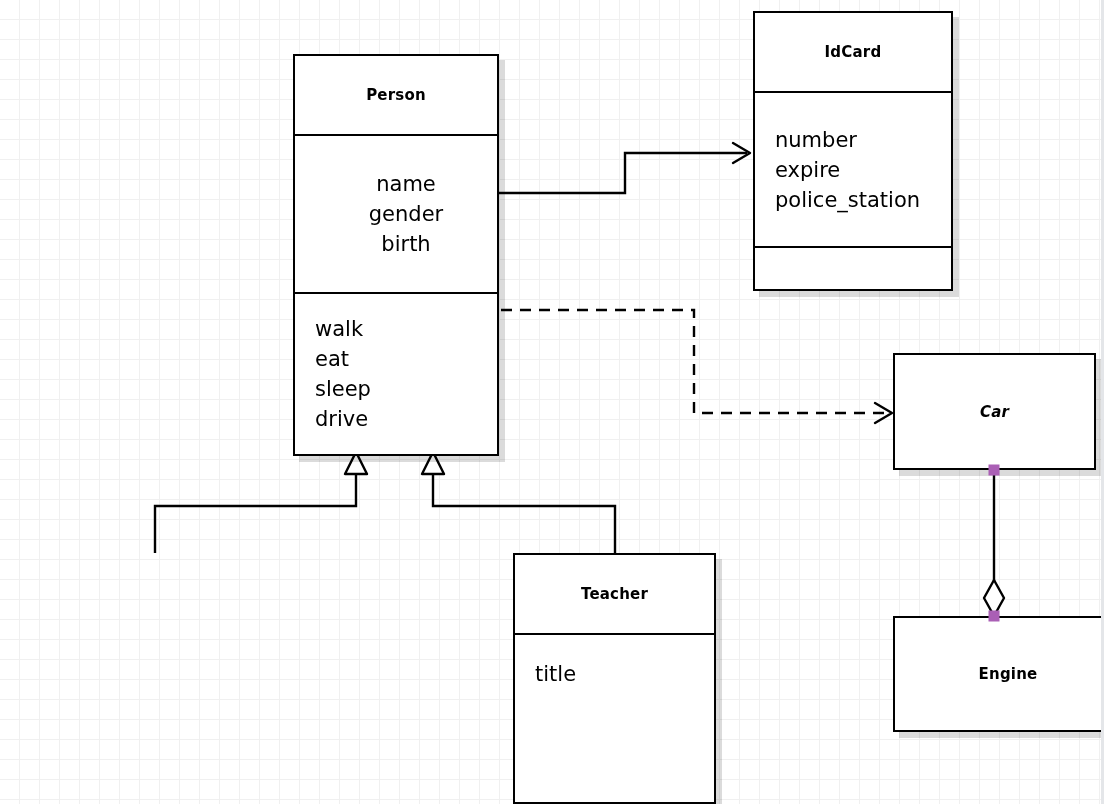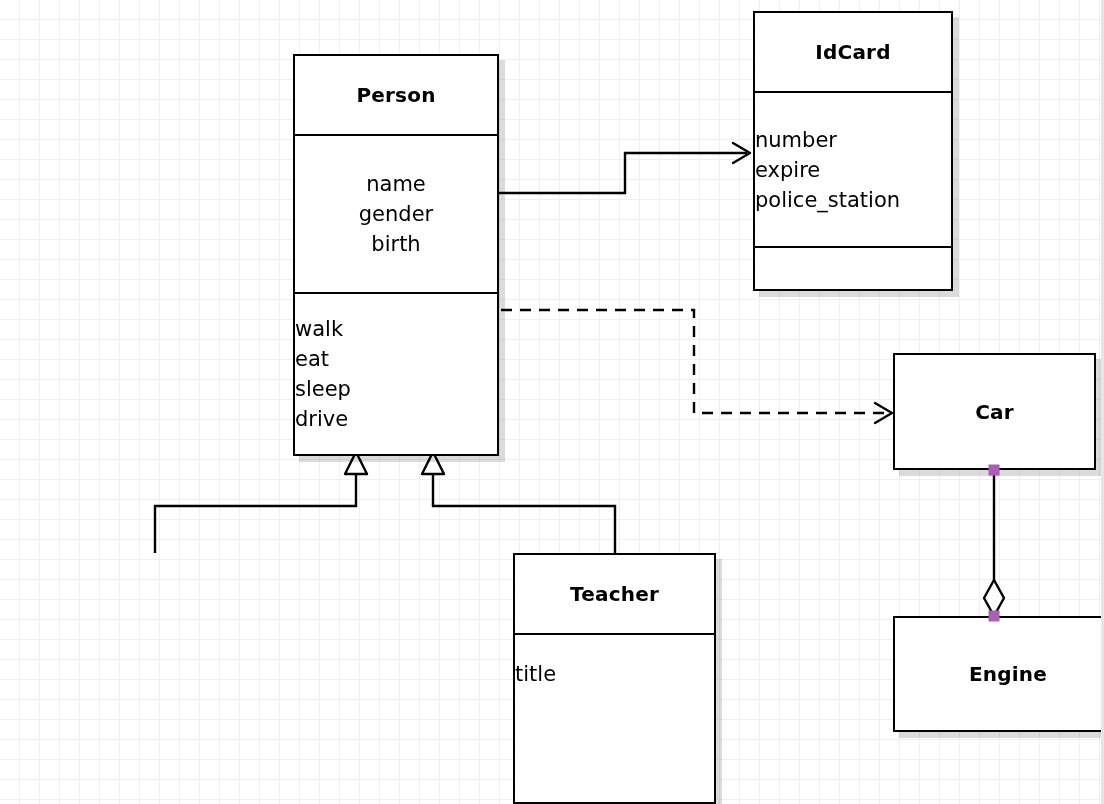--- a/index.html
+++ b/index.html
@@ -43,29 +43,29 @@
     overflow: hidden;
   }
   .compartment + .compartment {
     border-top: 2px solid #000000;
   }
   .cls-title {
     display: flex;
     align-items: center;
     justify-content: center;
     font-weight: bold;
-    font-size: 20px;
+    font-size: 15px;
     color: #000000;
     letter-spacing: 0.2px;
   }
   .member-list {
     display: flex;
     flex-direction: column;
     justify-content: center;
-    padding-left: 0;
+    padding-left: 20px;
   }
   .member {
     font-size: 21px;
     line-height: 30px;
     color: #000000;
     white-space: nowrap;
   }
   svg.edges {
     position: absolute;
     left: 0; top: 0;
@@ -133,21 +133,21 @@
   <div class="uml-class" style="left:753px; top:11px; width:200px; height:280px;">
     <div class="compartment cls-title" style="height:78px;">IdCard</div>
     <div class="compartment member-list" style="height:155px;">
       <div class="member">number</div>
       <div class="member">expire</div>
       <div class="member">police_station</div>
     </div>
     <div class="compartment member-list" style="flex:1;"></div>
   </div>
 
-  <div class="uml-class" style="left:893px; top:353px; width:203px; height:117px;">
+  <div class="uml-class" style="left:893px; top:353px; width:203px; height:117px;font-style:italic;">
     <div class="compartment cls-title" style="flex:1;">Car</div>
   </div>
 
   <div class="uml-class" style="left:893px; top:616px; width:230px; height:116px;">
     <div class="compartment cls-title" style="flex:1;">Engine</div>
   </div>
 
 
   <div class="uml-class" style="left:513px; top:553px; width:203px; height:251px;">
     <div class="compartment cls-title" style="height:78px;">Teacher</div>

